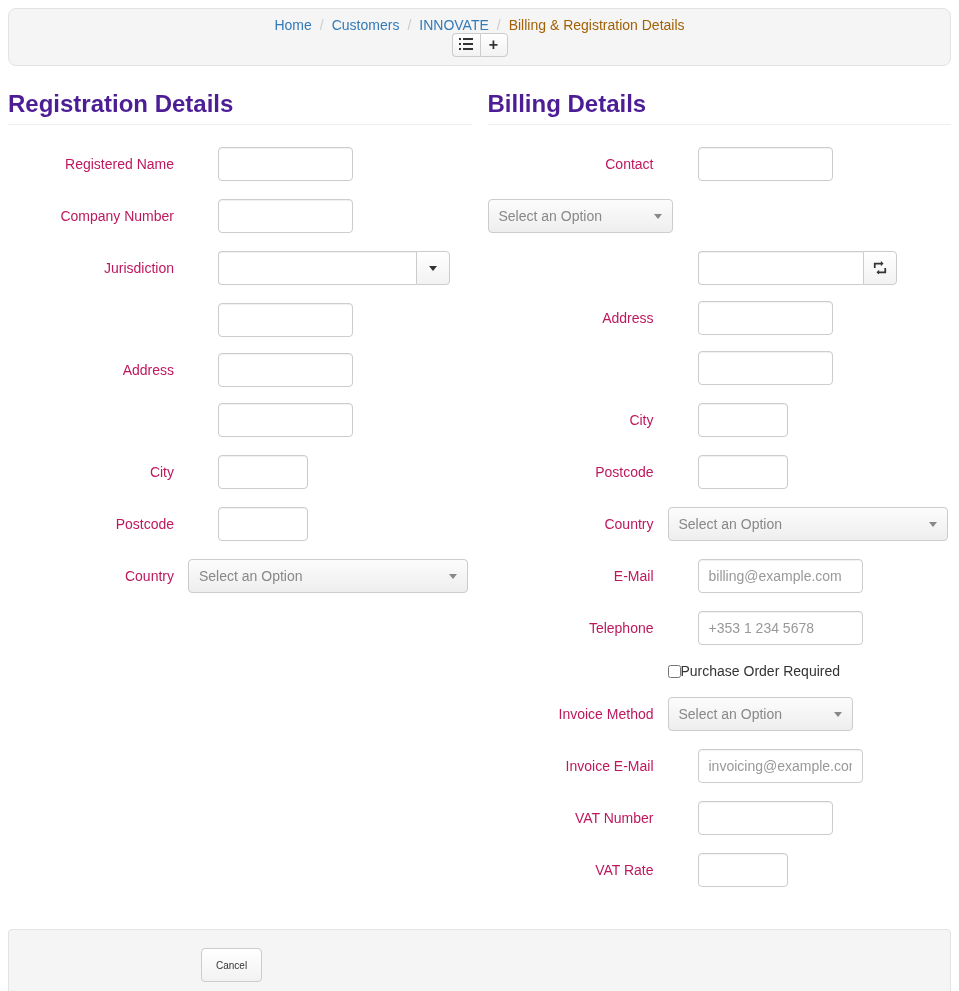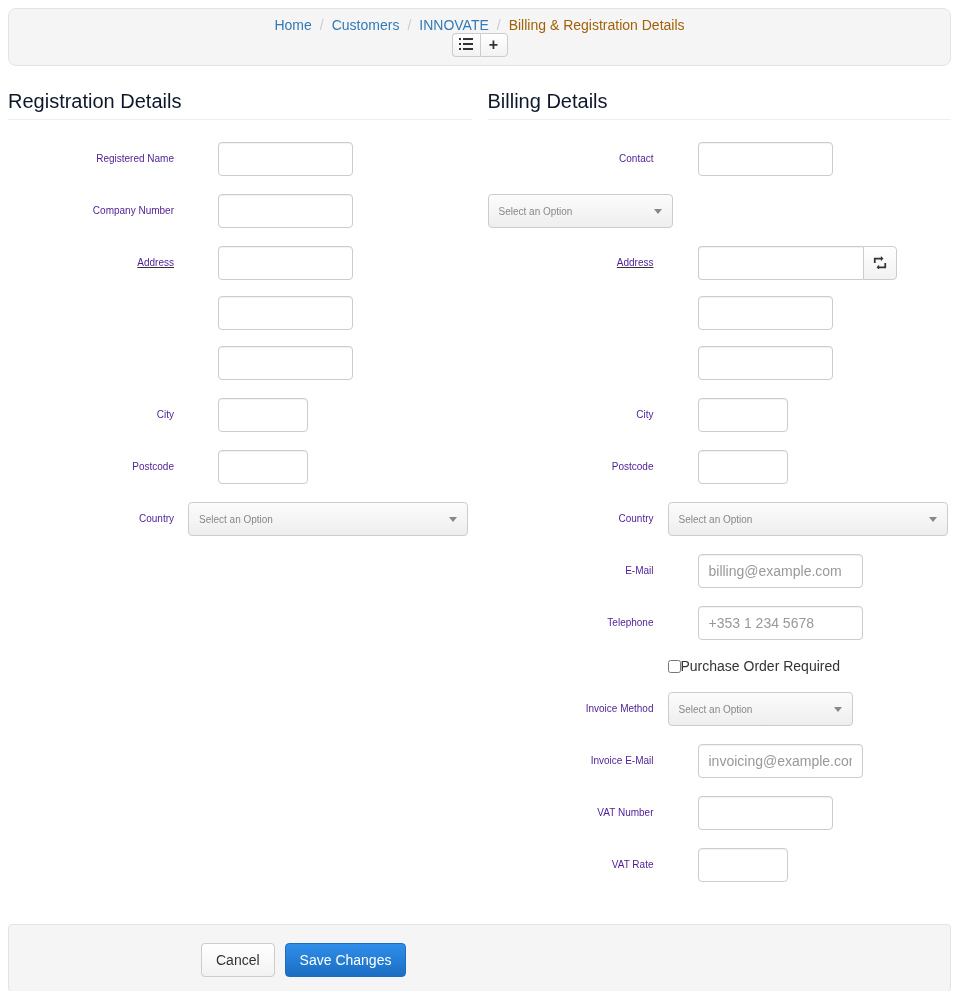--- a/index.html
+++ b/index.html
@@ -68,44 +68,44 @@
   .content {
     display: flex;
     gap: 16px;
     padding: 16px 8px 24px 8px;
   }
   .col {
     flex: 1;
     min-width: 0;
   }
   .section-title {
-    font-size: 20px;
-    font-weight: 400;
-    color: #0f172a;
+    font-size: 24px;
+    font-weight: 700;
+    color: #4c1d95;
     margin: 8px 0 4px 0;
   }
   .hr {
     border: none;
     border-top: 1px solid #eee;
     margin: 6px 0 22px 0;
   }
 
   
   .form-row {
     display: flex;
     align-items: center;
     margin-bottom: 18px;
   }
-  .form-row.top { align-items: flex-start; text-decoration: underline; }
+  .form-row.top { align-items: center; }
   .form-label {
     width: 180px;
     padding-right: 14px;
     text-align: right;
-    color: #4c1d95;
-    font-size: 10px;
+    color: #be185d;
+    font-size: 14px;
     line-height: 34px;
     flex-shrink: 0;
   }
   .form-field {
     display: flex;
     flex-direction: column;
     gap: 16px;
     align-items: flex-start;
   }
   .input {
@@ -128,21 +128,21 @@
   .select {
     height: 34px;
     border: 1px solid #ccc;
     border-radius: 4px;
     background: linear-gradient(#fcfcfc,#eeeeee);
     display: flex;
     align-items: center;
     justify-content: space-between;
     padding: 0 10px;
     color: #888;
-    font-size: 10px;
+    font-size: 14px;
     cursor: pointer;
   }
   .select .caret {
     width: 0; height: 0;
     border-left: 4px solid transparent;
     border-right: 4px solid transparent;
     border-top: 5px solid #888;
   }
   .select-md { width: 185px; }
   .select-full { width: 280px; }
@@ -183,21 +183,21 @@
   }
   .footer-inner {
     margin-left: 180px;
     display: flex;
     gap: 10px;
   }
   .btn {
     height: 34px;
     padding: 0 14px;
     border-radius: 4px;
-    font-size: 14px;
+    font-size: 10px;
     cursor: pointer;
     display:inline-flex;
     align-items:center;
     justify-content:center;
   }
   .btn-default {
     background: linear-gradient(#fff,#f2f2f2);
     border: 1px solid #ccc;
     color:#333;
   }
@@ -256,20 +256,31 @@
         </div>
       </div>
 
       <div class="form-row">
         <label class="form-label">Company Number</label>
         <div class="form-field">
           <input class="input input-md" type="text" style="">
         </div>
       </div>
 
+      <div class="form-row">
+        <label class="form-label">Jurisdiction</label>
+        <div class="form-field">
+          <div class="input-group jurisdiction-group">
+            <input class="input" type="text" style="">
+            <button class="addon-btn">
+              <span class="caret"></span>
+            </button>
+          </div>
+        </div>
+      </div>
 
       <div class="form-row top">
         <label class="form-label">Address</label>
         <div class="form-field">
           <input class="input input-md" type="text" style="">
           <input class="input input-md" type="text" style="">
           <input class="input input-md" type="text" style="">
         </div>
       </div>
 
@@ -414,17 +425,16 @@
           <input class="input input-sm" type="text" style="">
         </div>
       </div>
 
     </section>
   </div>
 
   <div class="footer">
     <div class="footer-inner">
       <button class="btn btn-default">Cancel</button>
-      <button class="btn btn-primary">Save Changes</button>
     </div>
   </div>
 
 </div>
 
 </body></html>

